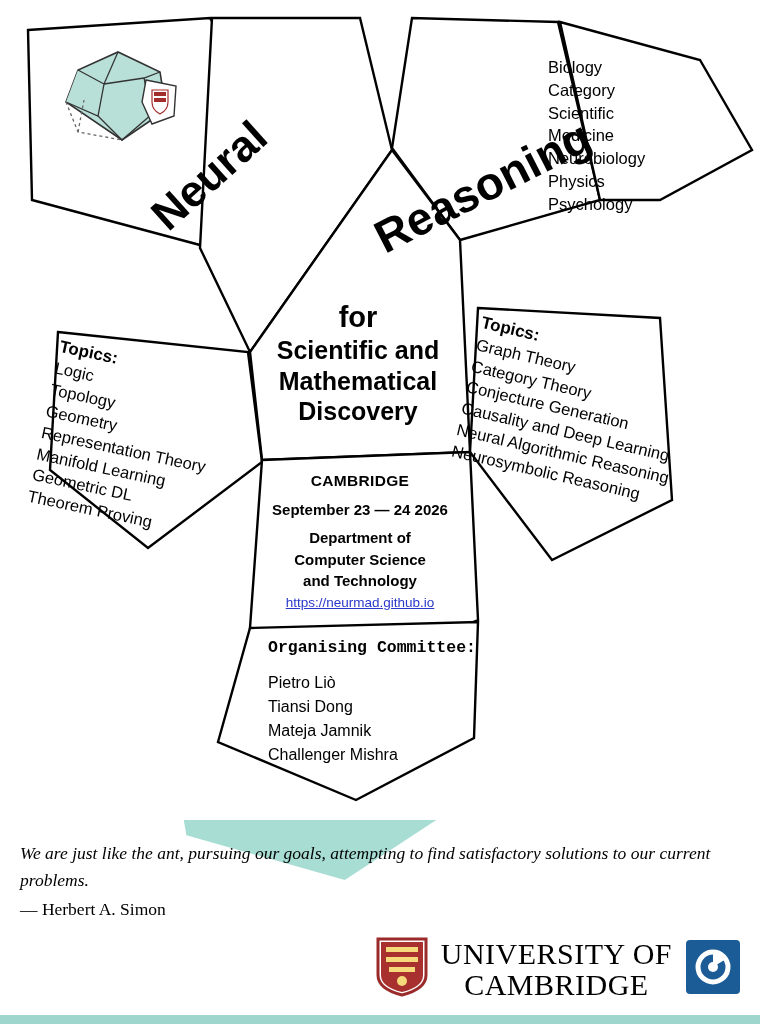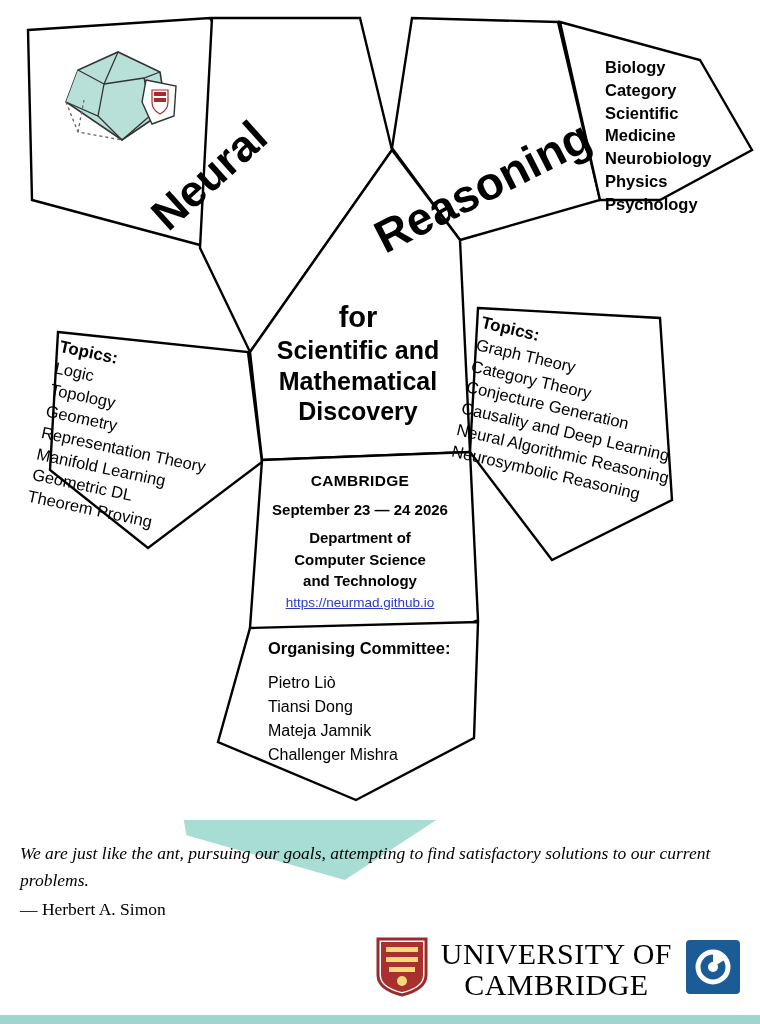--- a/index.html
+++ b/index.html
@@ -114,22 +114,22 @@
     transform-origin: left top;
     font-size: 16.5px;
     line-height: 1.33;
   }
   .topics-right .topics-title { font-size: 17px; }
 
   
   .domains {
     position: absolute;
     z-index: 6;
-    left: 605px; top: 56px;
-    font-weight: bold;
+    left: 548px; top: 56px;
+    font-weight: normal;
     font-size: 16.5px;
     line-height: 1.38;
   }
 
   
   .venue {
     position: absolute;
     z-index: 6;
     left: 245px; top: 470px;
     width: 230px;
@@ -149,21 +149,21 @@
   }
 
   
   .committee {
     position: absolute;
     z-index: 6;
     left: 268px; top: 636px;
     font-size: 16px;
     line-height: 1.5;
   }
-  .committee .ctitle { font-weight: bold; font-size: 16.5px; margin-bottom: 10px; }
+  .committee .ctitle { font-weight: bold; font-size: 16.5px; margin-bottom: 10px; font-family: Liberation Mono, monospace; }
 
   
   .quote {
     position: absolute;
     left: 20px; top: 840px;
     width: 700px;
     font-family: "Liberation Serif", serif;
     font-size: 17.5px;
     font-style: italic;
     line-height: 1.55;

